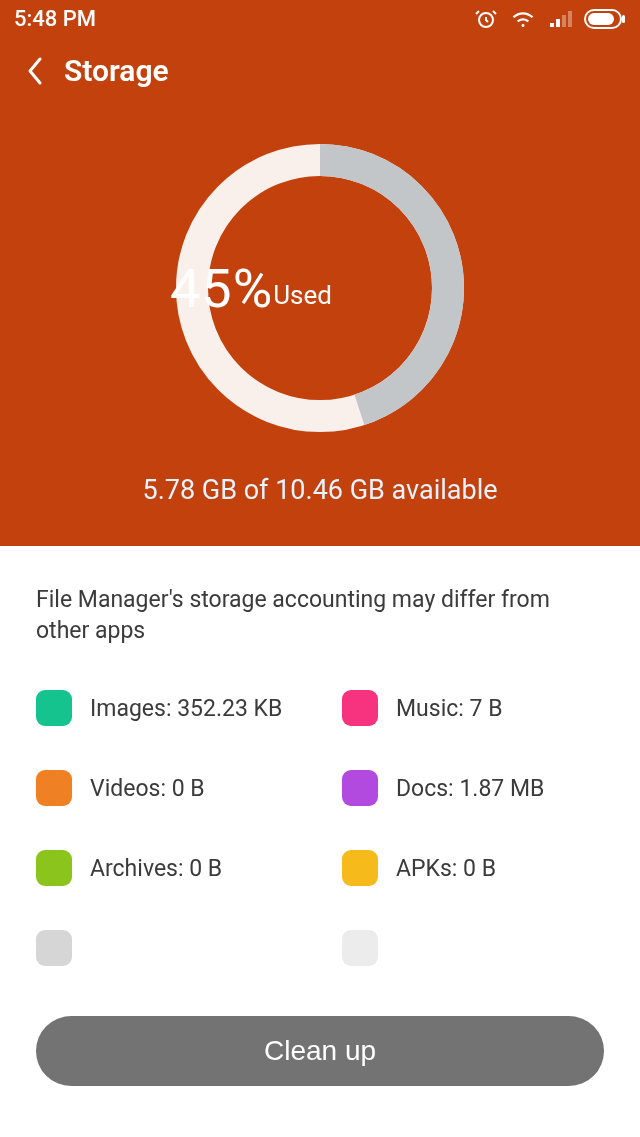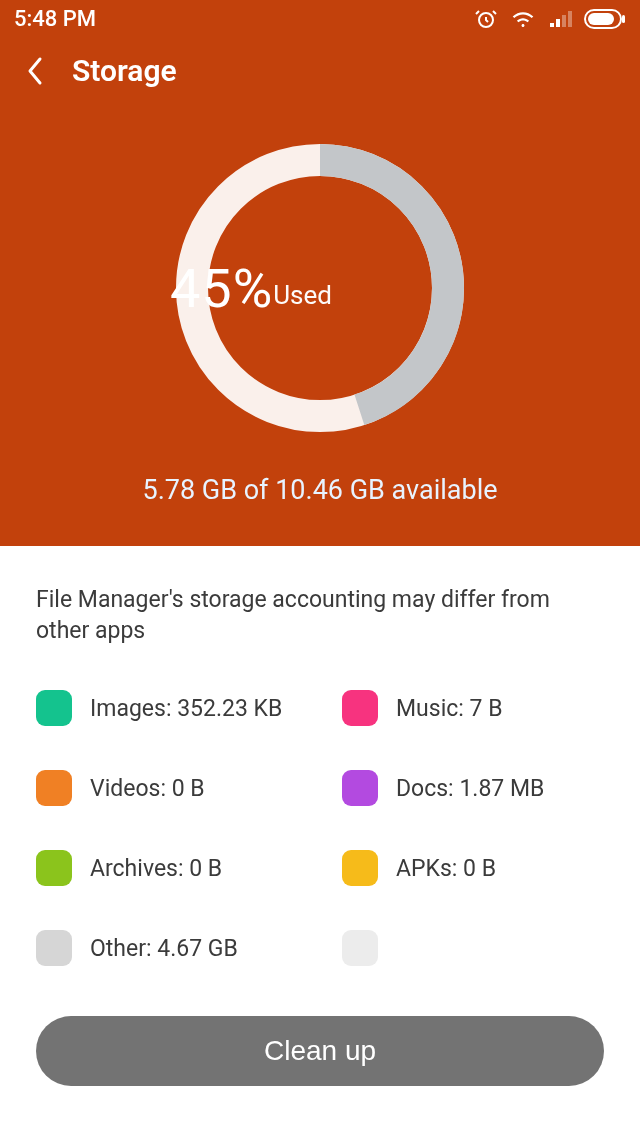--- a/index.html
+++ b/index.html
@@ -1,21 +1,21 @@
 <!DOCTYPE html>
 <html><head>
 <meta charset="utf-8">
 <style>
   * { box-sizing: border-box; margin: 0; padding: 0; }
   html, body { width: 640px; height: 1137px; font-family: -apple-system, Roboto, "Helvetica Neue", Arial, sans-serif; background:#fff; color:#333; }
   .top-blue { background:#c2410c; color:#fff; padding-bottom:40px; }
   .statusbar { display:flex; justify-content:space-between; align-items:center; padding:6px 14px 4px 14px; font-size:22px; font-weight:500; }
   .status-icons { display:flex; align-items:center; gap:12px; }
   .status-icons svg { display:block; }
-  .titlebar { display:flex; align-items:center; gap:26px; padding:18px 20px 10px 26px; }
+  .titlebar { display:flex; align-items:center; gap:18px; padding:18px 20px 10px 26px; }
   .back-chevron svg { display:block; }
   .title { font-size:30px; font-weight:600; }
   .ring-wrap { display:flex; justify-content:center; margin-top:40px; }
   .ring { position:relative; width:300px; height:300px; }
   .ring svg { position:absolute; inset:0; }
   .ring-center { position:absolute; inset:0; display:flex; flex-direction:row; align-items:center; justify-content:flex-start; }
   .pct { font-size:54px; font-weight:400; letter-spacing:1px; }
   .used { font-size:26px; margin-top:14px; font-weight:400; opacity:.98; }
   .avail-line { text-align:center; font-size:27px; margin-top:36px; font-weight:400; color:#e8f3ff; }
   .lower { padding:38px 36px 0 36px; }
@@ -113,21 +113,20 @@
       <div class="cat">
         <div class="swatch" style="background: rgb(139, 196, 28);"></div>
         <div class="cat-label">Archives: 0 B</div>
       </div>
       <div class="cat">
         <div class="swatch" style="background: rgb(246, 187, 26);"></div>
         <div class="cat-label">APKs: 0 B</div>
       </div>
       <div class="cat">
         <div class="swatch" style="background: rgb(214, 214, 214);"></div>
-        <div class="cat-label">Other: 4.67 GB</div>
       </div>
       <div class="cat">
         <div class="swatch" style="background: rgb(236, 236, 236);"></div>
       </div>
     </div>
 </div>
 
 <div class="cleanup-wrap">
   <button class="cleanup">Clean up</button>
 </div>

